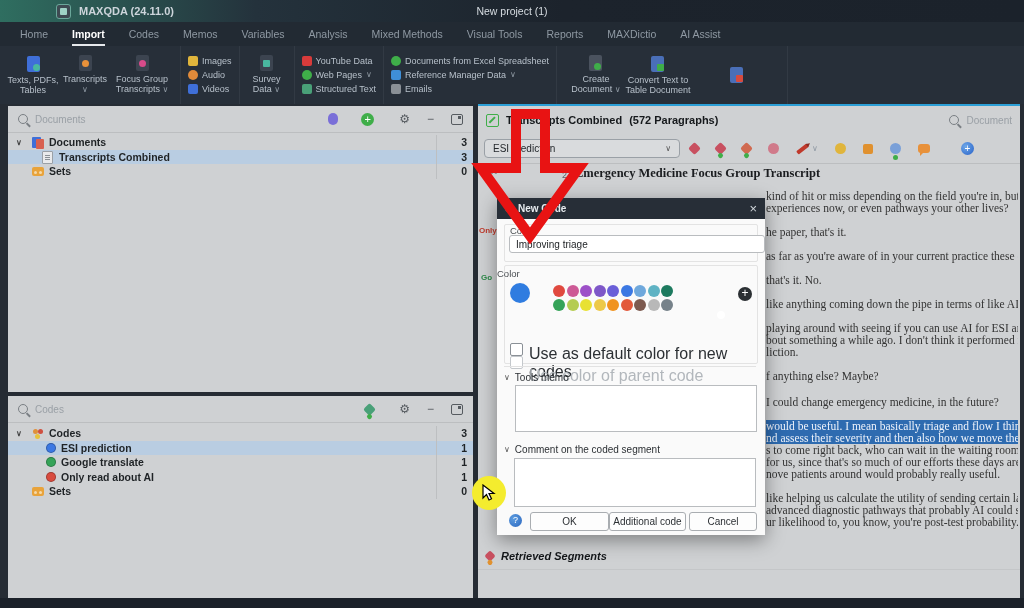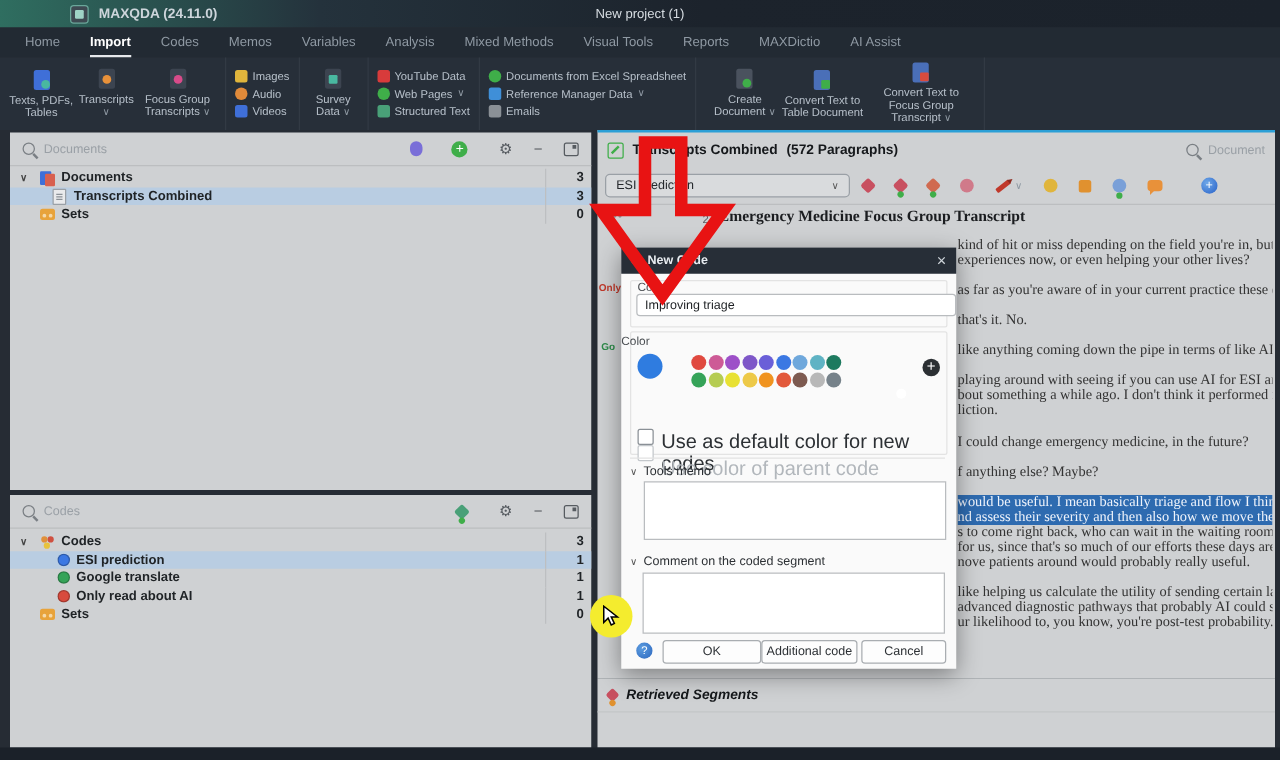--- a/index.html
+++ b/index.html
@@ -227,21 +227,20 @@
       <div class="rbig" style="width:72px">
         <span class="fico" style="background:#4a6fb8">
             <i style="background:#3fae49;border-radius:1px;left:6px;top:8px"></i>
           </span>
         <span>Convert Text to Table Document</span>
       </div>
       <div class="rbig" style="width:86px">
         <span class="fico" style="background:#4a6fb8">
             <i style="background:#d84b3e;border-radius:1px;left:6px;top:8px"></i>
           </span>
-        <span><span>Convert Text to Focus Group Transcript</span> <span class="chev">∨</span></span>
       </div>
     </div>
   </div>
 
   <div class="abs panel" style="left:8px;top:106px;width:465px;height:286px;">
     <div class="phead">
       <span class="sico"></span>
       <span class="ph-search">Documents</span>
       <span class="memoblob" style="margin-right:16px"></span>
       <span class="gplus" style="margin-right:18px"></span>
@@ -367,41 +366,44 @@
     <span class="abs" style="left:84px;top:64px;color:#5a5f64;font-size:9px">2</span>
     <span class="abs docheading" style="left:97px;top:60px">Emergency Medicine Focus Group Transcript</span>
 
     <span class="abs marginlbl" style="left:1px;top:120px;color:#c0392b">Only</span>
     <span class="abs marginlbl" style="left:3px;top:167px;color:#2e8b4a">Go</span>
   </div>
 
   <div class="doctext">
     <div class="para">
         <div class="tl">kind of hit or miss depending on the field you're in, but do you guys</div>
-        <div class="tl">experiences now, or even helping your other lives?</div>
+        <div class="tl">experiences now, or even pathways your other lives?</div>
+      </div>
+    <div class="para">
+        <div class="tl">he paper, that's it.</div>
       </div>
     <div class="para">
         <div class="tl">as far as you're aware of in your current practice these days in the</div>
       </div>
     <div class="para">
         <div class="tl">that's it. No.</div>
       </div>
     <div class="para">
         <div class="tl">like anything coming down the pipe in terms of like AI that people</div>
       </div>
     <div class="para">
         <div class="tl">playing around with seeing if you can use AI for ESI and assignin</div>
         <div class="tl">bout something a while ago. I don't think it performed much better</div>
         <div class="tl">liction.</div>
       </div>
+    <div class="para">
+        <div class="tl">f anything else? Maybe?</div>
+      </div>
     <div class="para gap">
         <div class="tl">I could change emergency medicine, in the future?</div>
-      </div>
-    <div class="para">
-        <div class="tl">f anything else? Maybe?</div>
       </div>
     <div class="para">
         <div class="tl hl">would be useful. I mean basically triage and flow I think would be</div>
         <div class="tl hl">nd assess their severity and then also how we move them through</div>
         <div class="tl">s to come right back, who can wait in the waiting room. Um, how t</div>
         <div class="tl">for us, since that's so much of our efforts these days are like in op</div>
         <div class="tl">nove patients around would probably really useful.</div>
       </div>
     <div class="para">
         <div class="tl">like helping us calculate the utility of sending certain labs at the ge</div>

